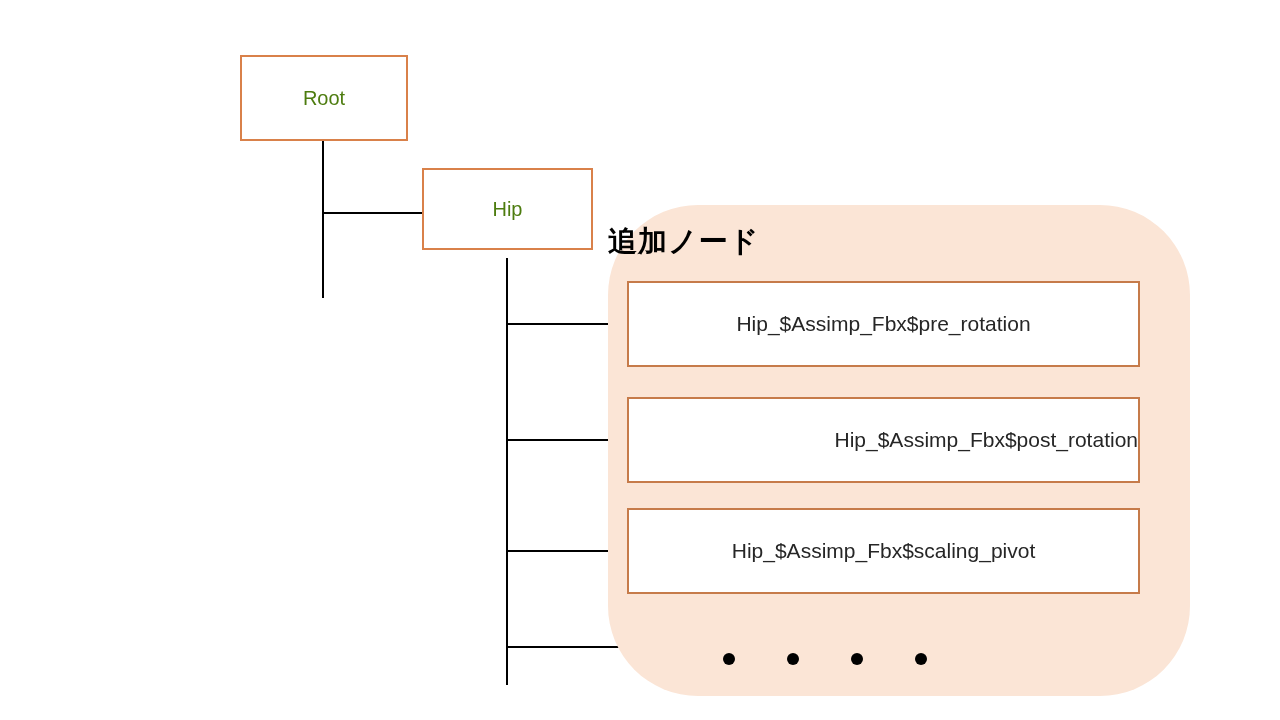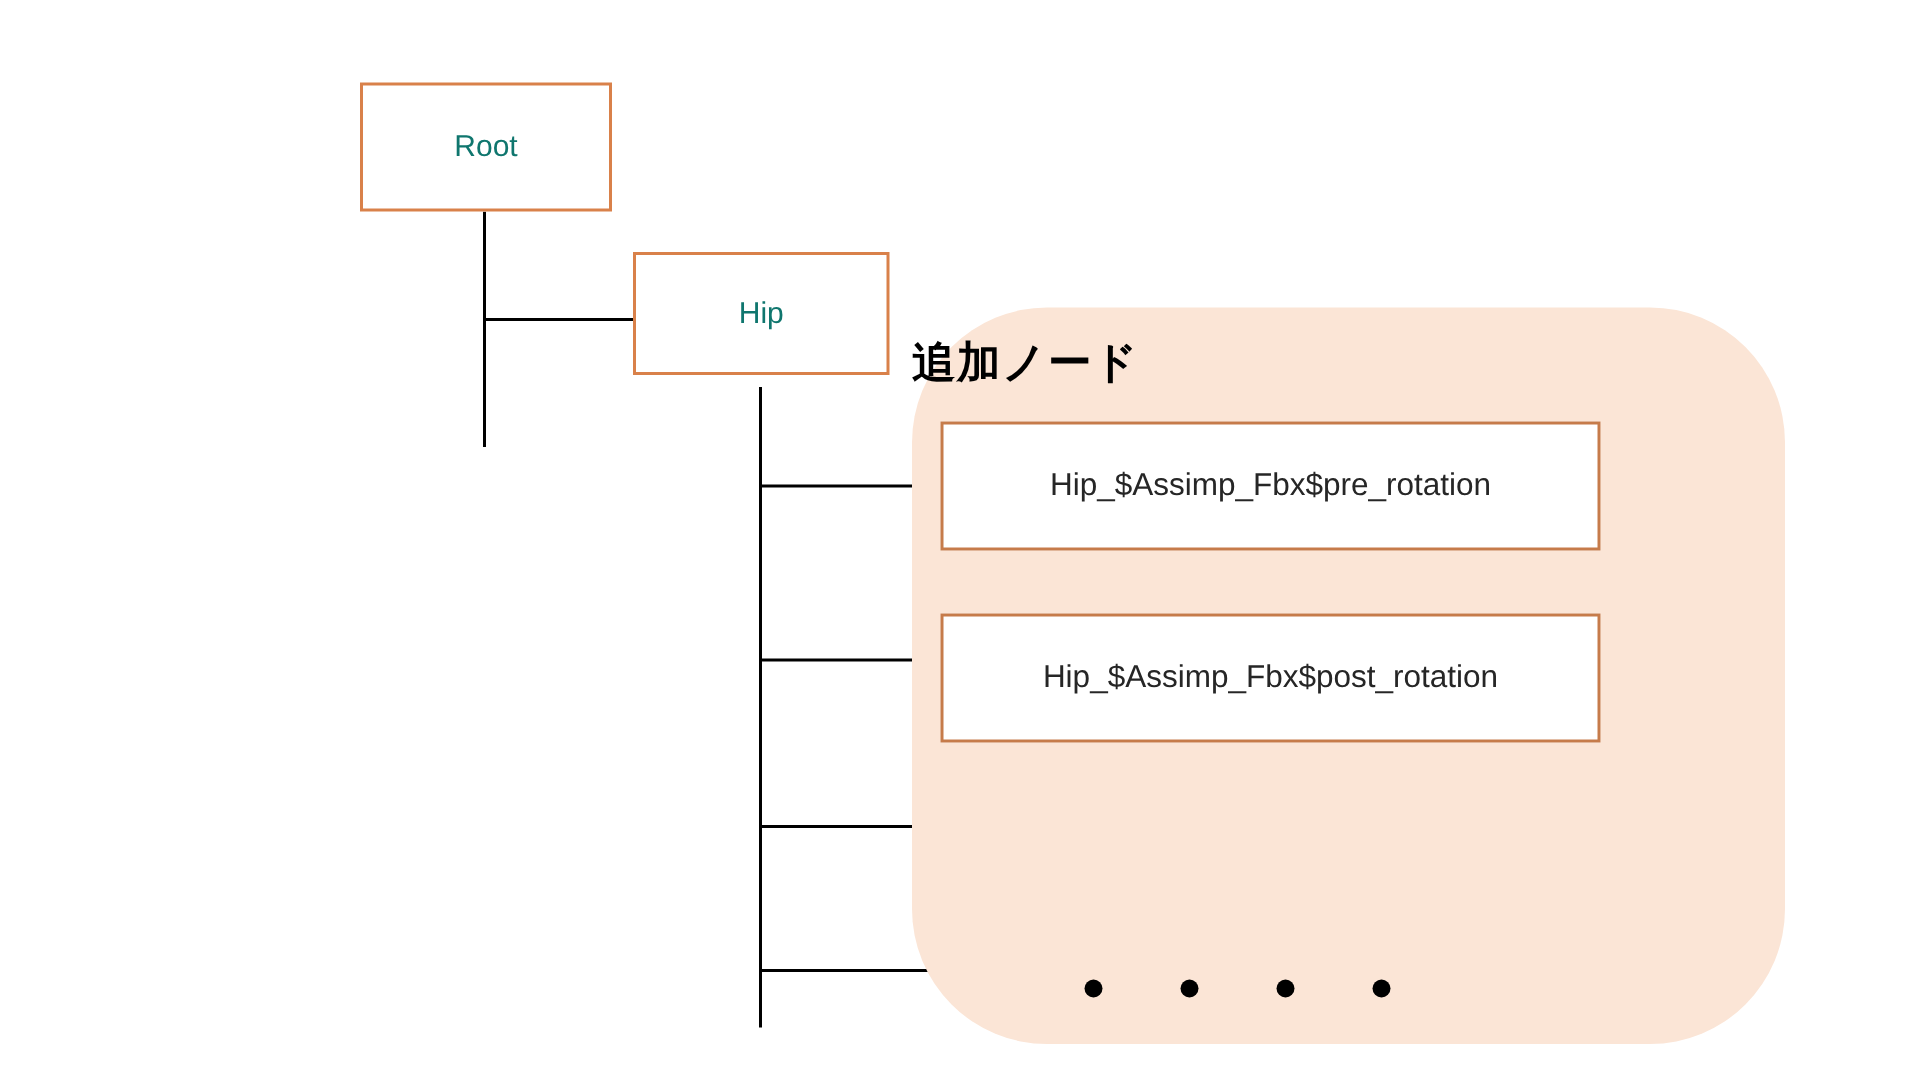--- a/index.html
+++ b/index.html
@@ -17,21 +17,21 @@
   }
   
   .tree-box {
     position: absolute;
     background: #ffffff;
     border: 2px solid #d9814a;
     display: flex;
     align-items: center;
     justify-content: center;
     font-size: 20px;
-    color: #0f766e;
+    color: #4d7c0f;
     box-sizing: border-box;
   }
   .box-root { left: 240px; top: 55px;  width: 168px; height: 86px; }
   .box-hip  { left: 422px; top: 168px; width: 171px; height: 82px; }
 
   
   .line {
     position: absolute;
     background: #000000;
   }
@@ -62,33 +62,33 @@
     text-align: left;
     font-size: 29px;
     font-weight: bold;
     color: #000000;
     letter-spacing: 1px;
   }
   
   .added-node {
     position: absolute;
     left: 627px;
-    width: 440px;
+    width: 513px;
     height: 86px;
     background: #ffffff;
     border: 2px solid #c67b4a;
     display: flex;
     align-items: center;
     justify-content: center;
     font-size: 21px;
     color: #262626;
     box-sizing: border-box;
   }
   .node-1 { top: 281px; }
-  .node-2 { top: 409px; }
+  .node-2 { top: 397px; justify-content: flex-end; }
   .node-3 { top: 508px; }
 
   
   .dots {
     position: absolute;
     left: 723px; top: 653px;
     display: flex;
     gap: 52px;
   }
   .dot {
@@ -120,20 +120,23 @@
   <div class="tree-box box-hip">
     <span>Hip</span>
   </div>
 
   <div class="added-node node-1">
     <span>Hip_$Assimp_Fbx$pre_rotation</span>
   </div>
   <div class="added-node node-2">
     <span>Hip_$Assimp_Fbx$post_rotation</span>
   </div>
+  <div class="added-node node-3">
+    <span>Hip_$Assimp_Fbx$scaling_pivot</span>
+  </div>
 
   <div class="dots">
     <div class="dot"></div>
     <div class="dot"></div>
     <div class="dot"></div>
     <div class="dot"></div>
   </div>
 
 </div>
 

